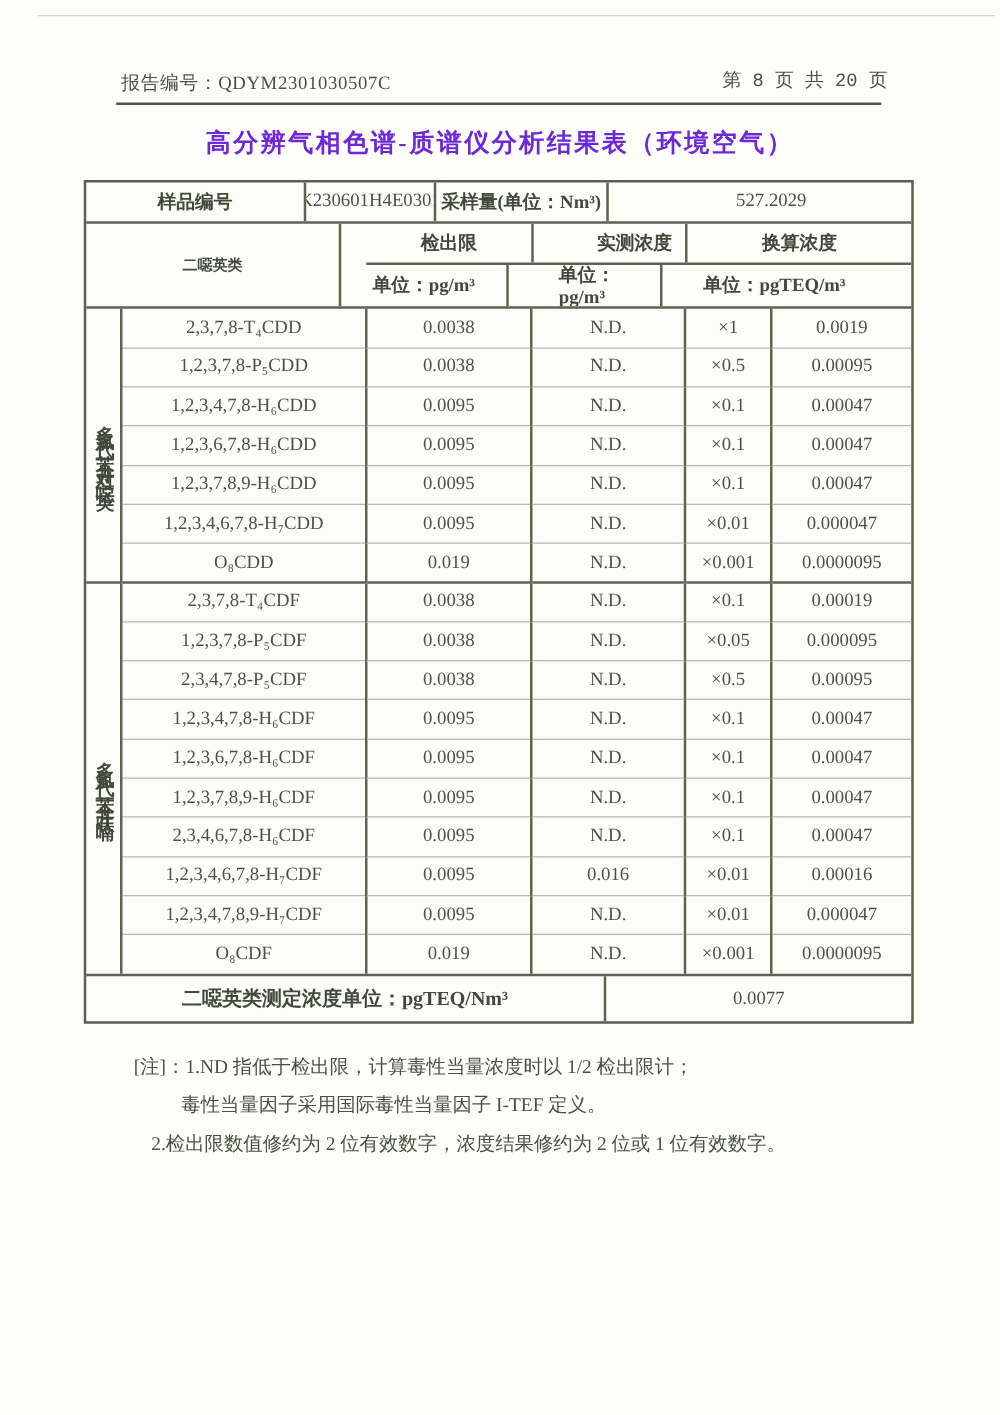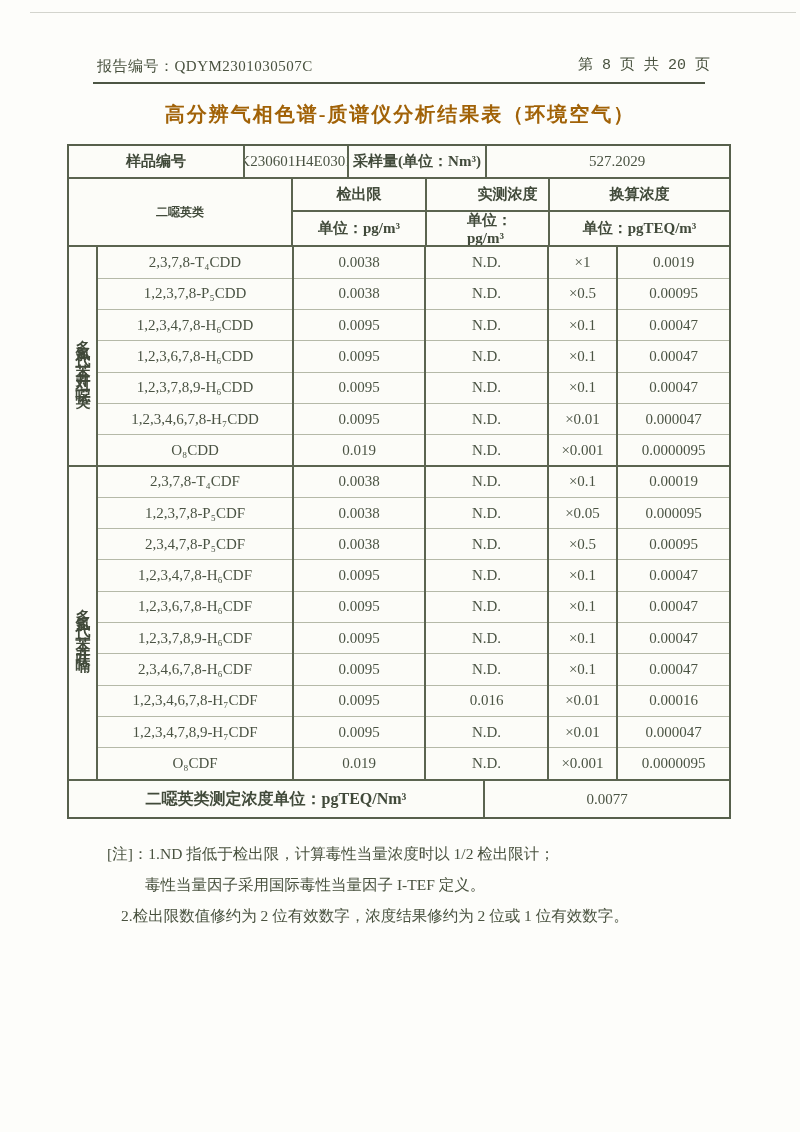--- a/index.html
+++ b/index.html
@@ -14,21 +14,21 @@
   .sheet { position: absolute; inset: 0; background: #fdfdfa; }
 
   
   .scan-topline { position: absolute; top: 12px; left: 30px; width: 766px; height: 1px; background: #d3d4cd; }
   .hdr-report { position: absolute; top: 57px; left: 97px; font-size: 15px; letter-spacing: .5px; color: #49523f; }
   .hdr-page { position: absolute; top: 55px; left: 560px; width: 150px; text-align: right; font-size: 15px; color: #49523f; font-family: Liberation Mono, monospace; }
   .hdr-rule { position: absolute; top: 82px; left: 93px; width: 612px; height: 2px; background: #4d5644; }
   .doc-title {
     position: absolute; top: 101px; left: 0; width: 100%;
     text-align: center; font-size: 20px; font-weight: bold;
-    letter-spacing: 2px; color: #a16207;
+    letter-spacing: 2px; color: #6d28d9;
   }
 
   
   .tbl {
     position: absolute; left: 67px; top: 144px; width: 664px;
     border: 2px solid #57604c; background: #fcfcf8;
   }
   .frow { display: flex; align-items: stretch; }
   .fcell {
     display: flex; align-items: center; justify-content: center;
@@ -38,21 +38,21 @@
   .bold { font-weight: bold; color: #414a3a; }
 
   .sample-row { height: 33px; border-bottom: 2px solid #5b6450; }
   .c-s1 { width: 174px; } .c-s2 { width: 104px; } .c-s3 { width: 138px; } .c-s4 { width: 234px; padding-left: 28px; }
 
   .hdr-block { display: flex; border-bottom: 2px solid #5b6450; }
   .hdr-left { width: 224px; display: flex; align-items: center; justify-content: center;
               border-right: 2px solid #5b6450; font-size: 12px; }
   .hdr-right { flex: 1; display: flex; flex-direction: column; }
   .hdr-right .frow { height: 33px; }
-  .hdr-right .frow:first-child { border-bottom: 2px solid #5b6450; }
+  .hdr-right .frow:first-child { border-bottom: 2px solid #5b6450; margin-left: 20px; }
   .c-h1 { width: 132px; } .c-h2 { width: 123px; padding-left: 40px; } .c-h3 { width: 181px; }
   .hdr-right .fcell:first-child { border-left: none; }
 
   table.results { width: 660px; border-collapse: collapse; table-layout: fixed; }
   table.results tr { height: 31.3px; }
   table.results td {
     font-size: 15px; text-align: center; vertical-align: middle;
     border-top: 1px solid #b5b9a8; overflow: hidden; white-space: nowrap;
   }
   table.results tr.first-row td { border-top: none; }

